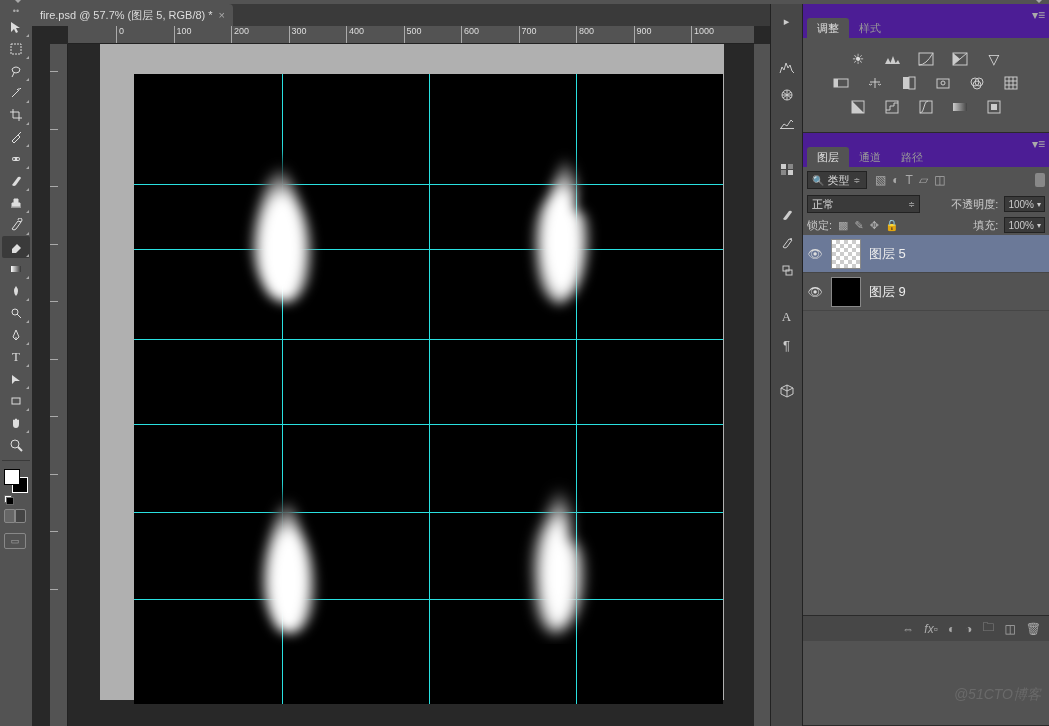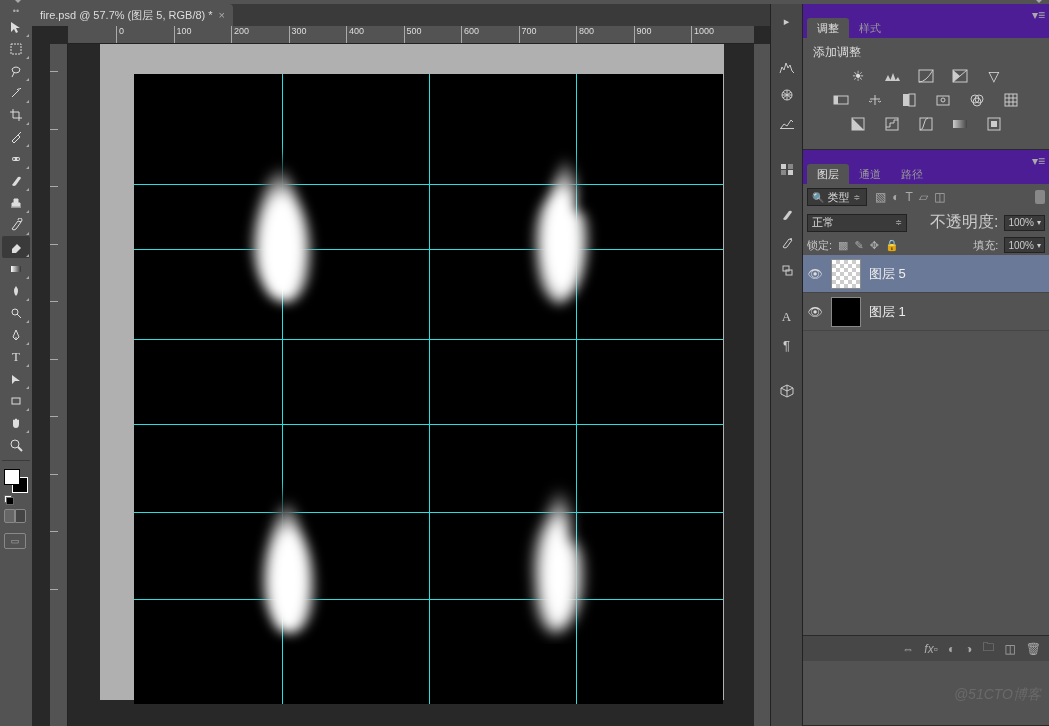--- a/index.html
+++ b/index.html
@@ -70,21 +70,21 @@
 .adj-row{display:flex;justify-content:center;gap:12px;margin:6px 0}
 .adj-row span{width:22px;height:18px;display:flex;align-items:center;justify-content:center;color:#ddd;font-size:14px;cursor:pointer}
 
 
 .lay-controls{display:flex;align-items:center;gap:4px;padding:4px}
 .dd{background:#3a3a3a;border:1px solid #222;height:18px;display:flex;align-items:center;padding:0 4px;color:#ddd;font-size:11px;position:relative}
 .dd .ar{margin-left:4px;font-size:8px;color:#aaa}
 .iconrow{display:flex;gap:6px;margin-left:4px}
 .iconrow span{color:#aaa;font-size:12px;cursor:pointer}
 .lay-row2{display:flex;align-items:center;gap:6px;padding:2px 4px}
-.lay-row2 .lbl{font-size:16px;color:#ccc}
+.lay-row2 .lbl{font-size:11px;color:#ccc}
 .val{background:#3a3a3a;border:1px solid #222;height:16px;padding:0 3px;font-size:10px;display:flex;align-items:center}
 .lockrow{display:flex;align-items:center;gap:6px;padding:2px 4px;font-size:11px;color:#ccc}
 .lockrow span.ic{color:#aaa;font-size:11px}
 
 .layer-list{min-height:380px;background:#535353}
 .layer{height:38px;display:flex;align-items:center;gap:8px;padding:0 4px;border-bottom:1px solid #464646}
 .layer.sel{background:#6b7998}
 .eye{width:16px;text-align:center;color:#ddd;font-size:12px}
 .thumb{width:30px;height:30px;border:1px solid #888}
 .thumb.checker{background-image:linear-gradient(45deg,#ccc 25%,transparent 25%),linear-gradient(-45deg,#ccc 25%,transparent 25%),linear-gradient(45deg,transparent 75%,#ccc 75%),linear-gradient(-45deg,transparent 75%,#ccc 75%);background-size:8px 8px;background-position:0 0,0 4px,4px -4px,-4px 0;background-color:#fff}
@@ -408,21 +408,20 @@
 
     <div class="panels">
 
       <div class="panel">
         <div class="panel-tabs">
           <div class="ptab active">调整</div>
           <div class="ptab">样式</div>
           <div class="pmenu">▾≡</div>
         </div>
         <div class="adj-body">
-          <div class="adj-title">添加调整</div>
           <div class="adj-row">
             <span>☀</span>
             <span>
                 <svg width="18" height="14">
                   <path d="M2 12 L5 6 L8 12 M7 12 L10 4 L13 12 M12 12 L15 8 L17 12" fill="#ccc"></path>
                 </svg>
               </span>
             <span>
                 <svg width="16" height="14">
                   <rect x="1" y="1" width="14" height="12" fill="none" stroke="#ccc"></rect>
@@ -532,21 +531,21 @@
           <div class="iconrow">
             <span>▧</span>
             <span>◐</span>
             <span>T</span>
             <span>▱</span>
             <span>◫</span>
           </div>
           <div style="margin-left:auto;width:10px;height:14px;background:#888;border-radius:2px"></div>
         </div>
         <div class="lay-row2">
-          <div class="dd" style="width:100px">
+          <div class="dd" style="width:113px">
               <span>正常</span>
               <span class="ar" style="margin-left:auto">≑</span>
             </div>
           <span class="lbl" style="margin-left:auto">不透明度:</span>
           <div class="val">
               <span>100%</span>
               <span style="margin-left:3px;font-size:8px">▾</span>
             </div>
         </div>
         <div class="lockrow">
@@ -563,21 +562,21 @@
         </div>
         <div class="layer-list" id="layerList">
             <div class="layer sel">
               <div class="eye">👁</div>
     <div class="thumb checker"></div>
     <div class="lname">图层 5</div>
             </div>
             <div class="layer">
               <div class="eye">👁</div>
     <div class="thumb black"></div>
-    <div class="lname">图层 1</div>
+    <div class="lname">图层 9</div>
             </div>
           </div>
         <div class="layer-footer">
           <span>⇔</span>
           <span><i style="font-style:italic">fx</i>▫</span>
           <span>◐</span>
           <span>◑</span>
           <span>🗀</span>
           <span>◫</span>
           <span>🗑</span>

